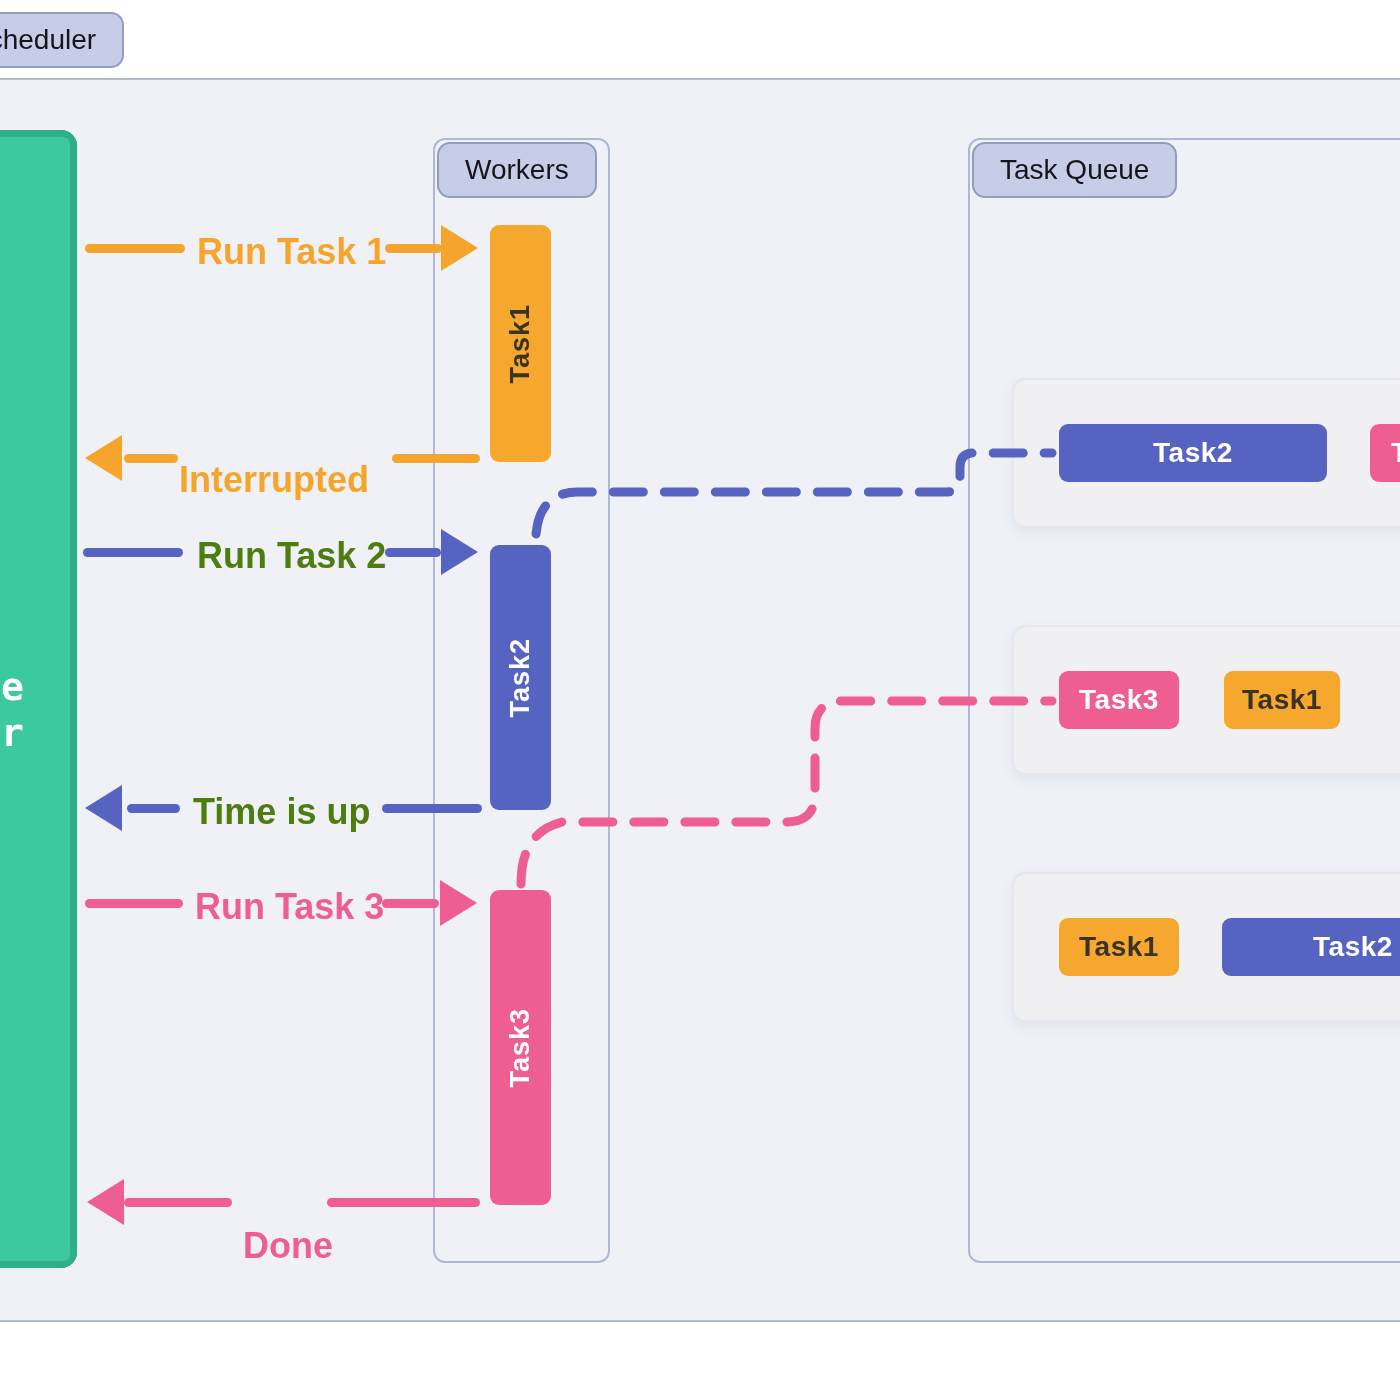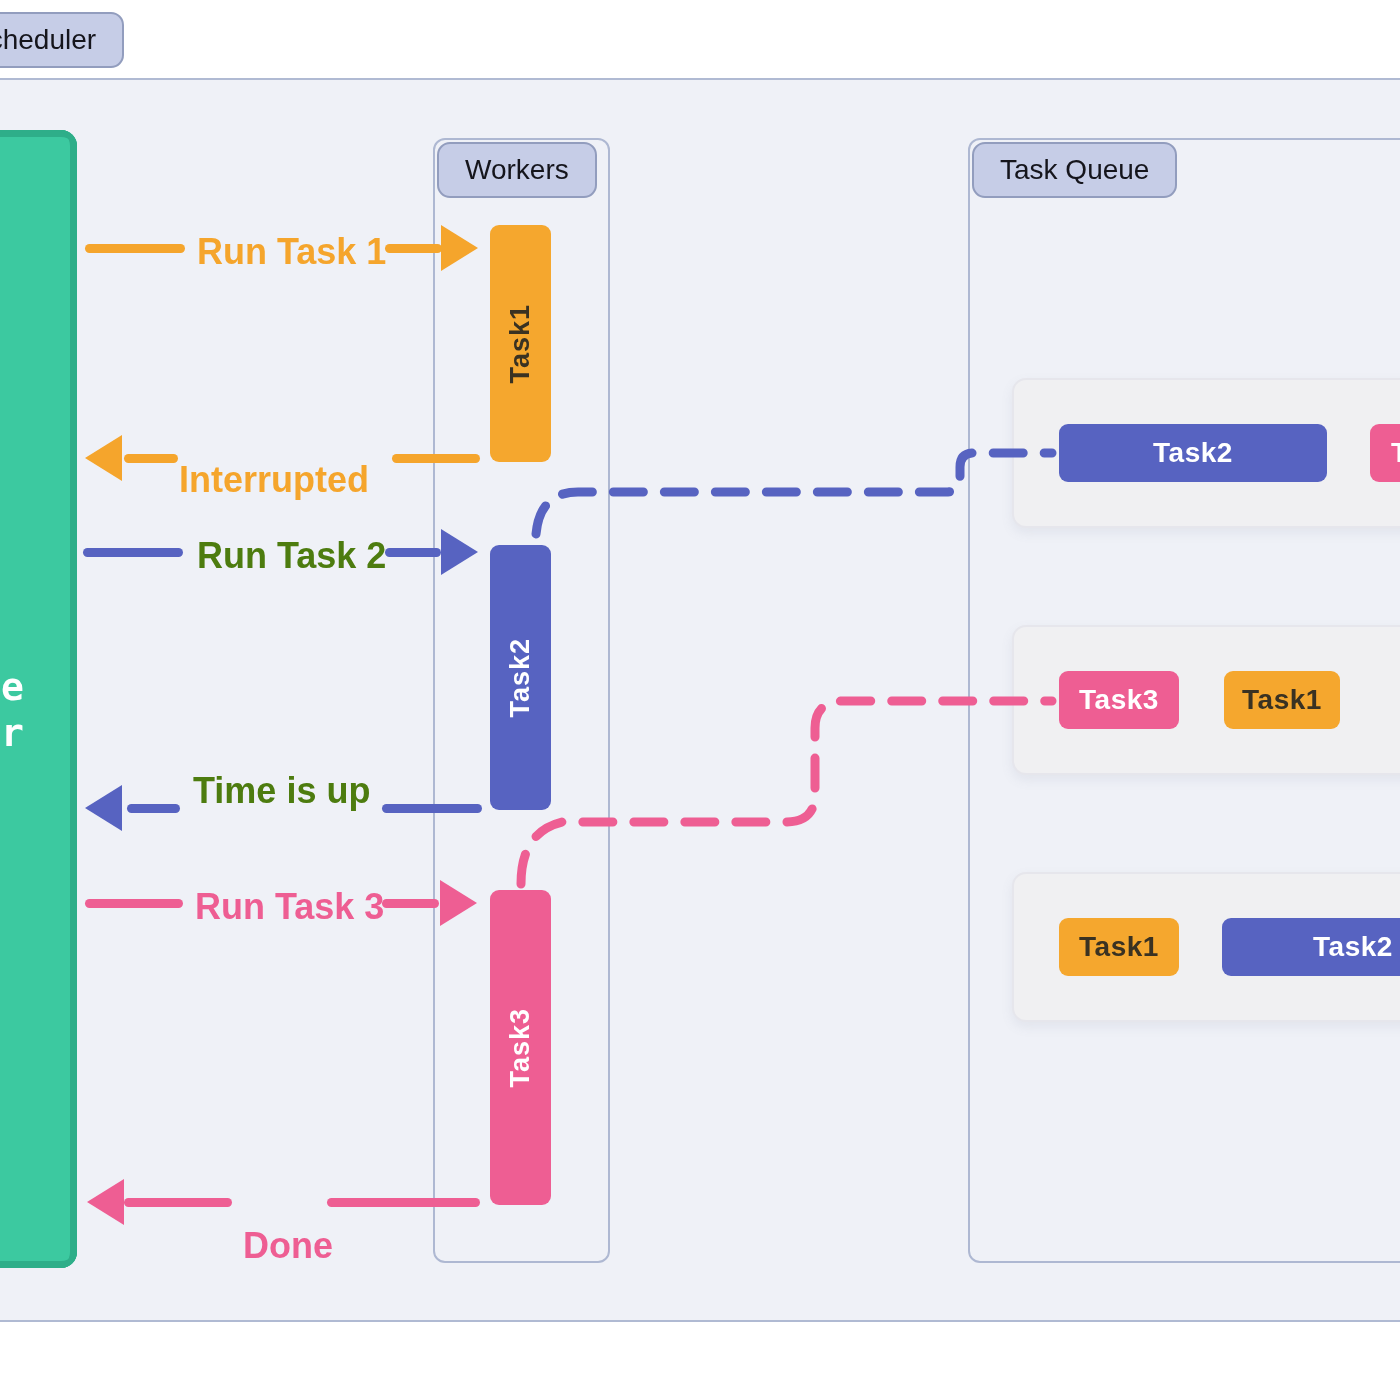--- a/index.html
+++ b/index.html
@@ -128,21 +128,21 @@
   <div class="msg-label orange" style="left:179px; top:441px;margin-top:18px;">Interrupted</div>
   <div class="hline orange" style="left:392px; top:454px; width:88px;"></div>
 
   <div class="hline indigo" style="left:83px;  top:548px; width:100px;"></div>
   <div class="msg-label indigo" style="left:197px; top:535px;">Run Task 2</div>
   <div class="hline indigo" style="left:385px; top:548px; width:56px;"></div>
   <div class="tri right indigo" style="left:441px; top:529px;"></div>
 
   <div class="tri left indigo" style="left:85px; top:785px;"></div>
   <div class="hline indigo" style="left:127px; top:804px; width:53px;"></div>
-  <div class="msg-label indigo" style="left:193px; top:770px;">Time is up</div>
+  <div class="msg-label indigo" style="left:193px; top:791px;">Time is up</div>
   <div class="hline indigo" style="left:382px; top:804px; width:100px;"></div>
 
   <div class="hline pink" style="left:85px;  top:899px; width:98px;"></div>
   <div class="msg-label pink" style="left:195px; top:886px;">Run Task 3</div>
   <div class="hline pink" style="left:382px; top:899px; width:57px;"></div>
   <div class="tri right pink" style="left:440px; top:880px;"></div>
 
   <div class="tri left pink" style="left:87px; top:1179px;"></div>
   <div class="hline pink" style="left:124px; top:1198px; width:108px;"></div>
   <div class="msg-label pink" style="left:243px; top:1185px;margin-top:40px;">Done</div>

